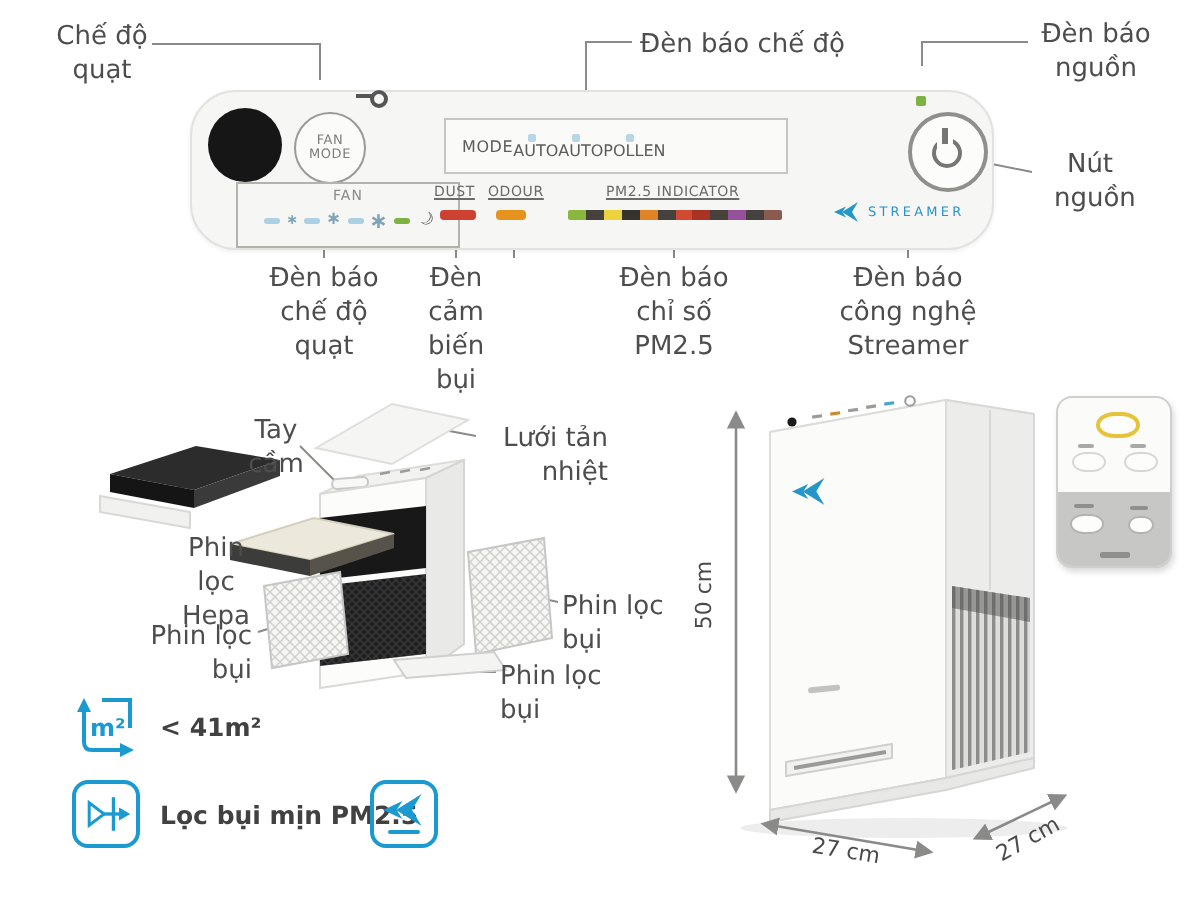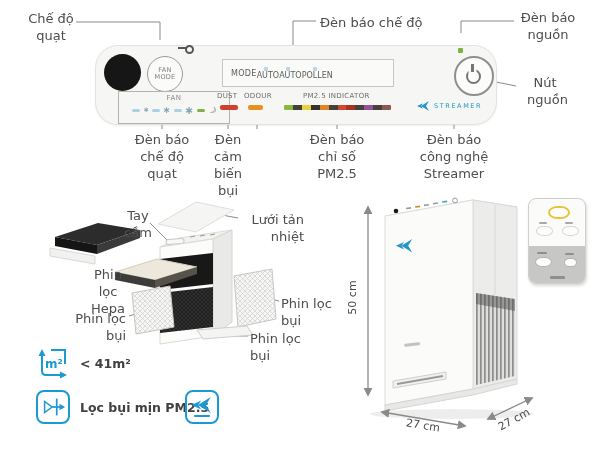--- a/index.html
+++ b/index.html
@@ -33,21 +33,21 @@
     box-shadow:0 0 0 2.5px #fcfcfa;}
   .fanbox{position:absolute;left:22px;top:45px;width:110px;height:31px;border:1px solid #b3b3ae;}
   .fanbox .flabel{text-align:center;font-size:7px;color:#8b8b88;margin-top:2px;letter-spacing:.5px;}
   .fanicons{display:flex;align-items:center;justify-content:center;gap:3px;margin-top:2px;height:13px;}
   .dashb{width:8px;height:3px;border-radius:1.5px;background:#abd0e4;}
   .dashg{width:8px;height:3px;border-radius:1.5px;background:#7cb342;}
   .fg{color:#7fa3b8;font-weight:bold;line-height:1;}
   .f1{font-size:7px;} .f2{font-size:9px;} .f3{font-size:11px;}
   .moon{font-size:9px;color:#4e4e4c;transform:rotate(35deg);line-height:1;}
   .sensbar{position:absolute;height:5px;border-radius:2px;}
-  .slabel{position:absolute;font-size:7px;color:#6b6b68;letter-spacing:.3px;}
+  .slabel{position:absolute;font-size:7px;color:#6b6b68;letter-spacing:.3px;text-decoration:underline;}
   .pmbar{position:absolute;left:188px;top:59px;width:107px;height:5px;display:flex;border-radius:1px;overflow:hidden;}
   .pmbar i{flex:1;height:100%;}
   .strlogo{position:absolute;left:321px;top:55px;display:flex;align-items:center;gap:4px;}
   .strlogo .stxt{font-size:6.5px;letter-spacing:1.6px;color:#2596c8;}
   
   .feat-icon{position:absolute;width:34px;height:34px;}
   .feat-box{position:absolute;width:34px;height:34px;border:2px solid #1b9ad2;border-radius:8px;box-sizing:border-box;
     display:flex;align-items:center;justify-content:center;flex-direction:column;}
   .feat-text{position:absolute;font-size:12.5px;font-weight:600;color:#414141;}
   

